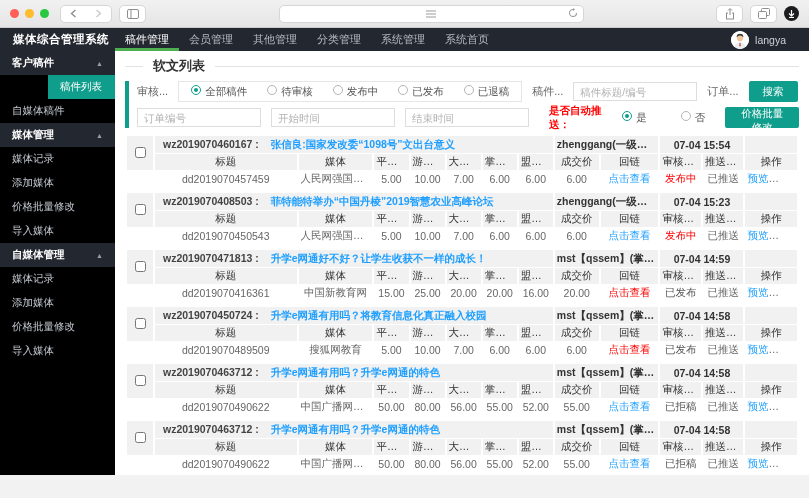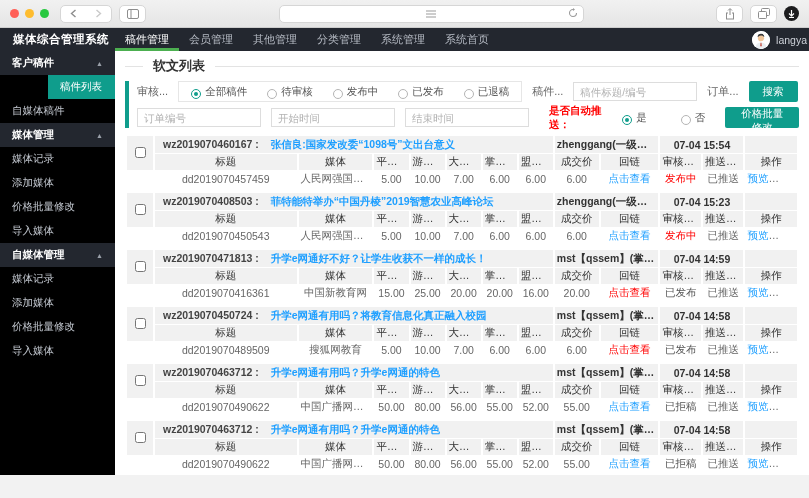--- a/index.html
+++ b/index.html
@@ -45,21 +45,21 @@
   }
   .menu { display:flex; }
   .menu-item {
     padding:0 10px; display:flex; align-items:center; color:#b6bbc4;
     font-size:11px; cursor:pointer; position:relative;
   }
   .menu-item.nv-active { color:#fff; }
   .menu-item.nv-active::after {
     content:""; position:absolute; left:0; right:0; bottom:0; height:3px; background:#4caf50;
   }
-  .user { margin-left:auto; display:flex; align-items:center; gap:6px; padding-right:2px; color:#ced2d9; font-size:10.5px; cursor:pointer; }
+  .user { margin-left:auto; display:flex; align-items:center; gap:6px; padding-right:23px; color:#ced2d9; font-size:10.5px; cursor:pointer; }
   .avatar { width:18px; height:18px; border-radius:50%; background:#fff; overflow:hidden; display:block; }
   
   .app { display:flex; height:424px; background:#fff; }
   .sidebar { width:115px; flex:none; background:#000000; }
   .sb {
     height:24px; display:flex; align-items:center; justify-content:space-between;
     padding:0 12px; font-size:10.5px; color:#c3c8d0; cursor:pointer;
   }
   .sb-header { background:#23272f; color:#fff; font-weight:bold; }
   .sb-item { background:transparent; }
@@ -69,21 +69,21 @@
   .content { flex:1; background:#fff; padding:0 10px; overflow:hidden; }
   
   .panel-title { height:30px; display:flex; align-items:center; gap:10px; font-size:13px; font-weight:bold; color:#333; }
   .panel-title::before { content:""; width:18px; height:1px; background:#e3e3e3; }
   .panel-title::after  { content:""; flex:1; height:1px; background:#e3e3e3; }
   
   .filters { border-left:4px solid #0f9d8c; padding-left:8px; margin-bottom:7px; }
   .f-row { display:flex; align-items:center; gap:10px; height:21px; margin-bottom:5px; }
   .flabel { font-size:11px; color:#666; flex:none; }
   .radio-box { display:flex; align-items:center; border:1px solid #e6e6e6; height:21px; padding:0 2px; }
-  .radio-opt { display:flex; align-items:flex-end; gap:4px; font-size:10.5px; color:#555; padding:0 10px; cursor:pointer; }
+  .radio-opt { display:flex; align-items:flex-start; gap:4px; font-size:10.5px; color:#555; padding:0 10px; cursor:pointer; }
   .rd { width:10px; height:10px; border-radius:50%; border:1px solid #b5b5b5; position:relative; background:#fff; flex:none; }
   .rd-on { border-color:#0f9d8c; }
   .rd-on::after { content:""; position:absolute; left:2px; top:2px; right:2px; bottom:2px; border-radius:50%; background:#0f9d8c; }
   .f-input { height:19px; border:1px solid #ddd; font-size:10.5px; padding:0 6px; color:#333; width:124px; outline:none; }
   .f-input::placeholder { color:#b3b3b3; }
   .w2 { width:124px; }
   .btn {
     background:#0f9d8c; color:#fff; border:none; height:21px; font-size:10.5px;
     padding:0 14px; cursor:pointer; border-radius:2px; font-family:inherit;
   }

